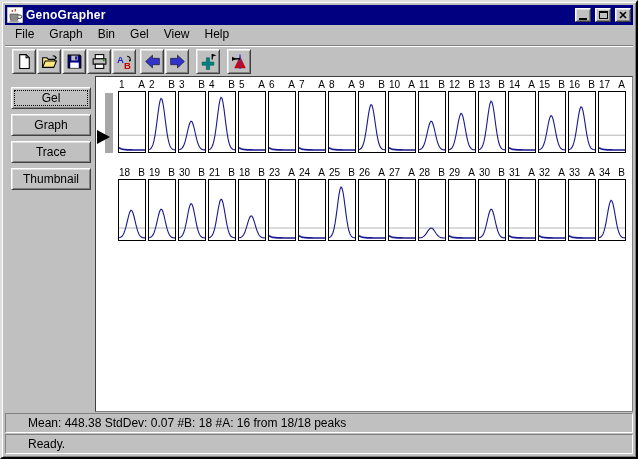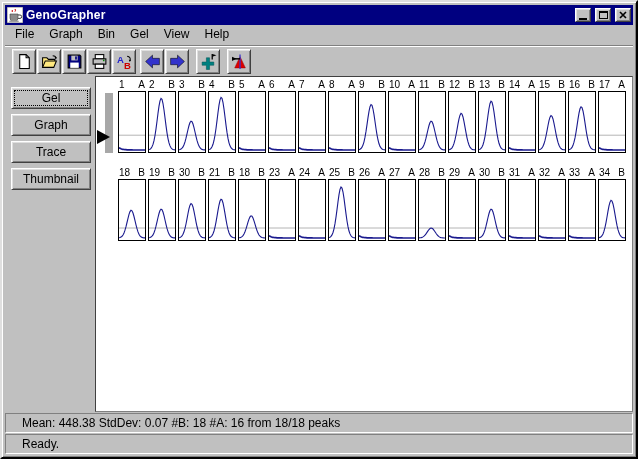--- a/index.html
+++ b/index.html
@@ -51,21 +51,21 @@
   .thumb-panel-row { display:flex; margin-left:22px; }
   .panel { width:28px; height:62px; flex:0 0 auto; border:1px solid #000; background:#fff; margin-right:2px; overflow:hidden; }
   .row2-labels { margin-top:14px; }
 
   .slider-track { position:absolute; left:9px; top:16px; width:8px; height:60px; background:#a8a8a8; }
   .slider-marker { position:absolute; left:1px; top:53px; width:0; height:0;
     border-top:7px solid transparent; border-bottom:7px solid transparent; border-left:13px solid #000; }
 
   
   .statusbar { height:20px; flex:0 0 auto; border:1px solid; border-color:#808080 #fff #fff #808080;
-    font-size:12px; display:flex; align-items:center; padding-left:16px; margin-top:1px; background:#c0c0c0; }
+    font-size:12px; display:flex; align-items:center; padding-left:22px; margin-top:1px; background:#c0c0c0; }
 </style>
 </head>
 <body>
 
 <div class="window">
 
   <div class="titlebar">
     <span class="app-icon">
       <svg width="16" height="16" viewBox="0 0 16 16">
         <rect x="0" y="0" width="16" height="16" fill="#fff" stroke="#808080"></rect>

